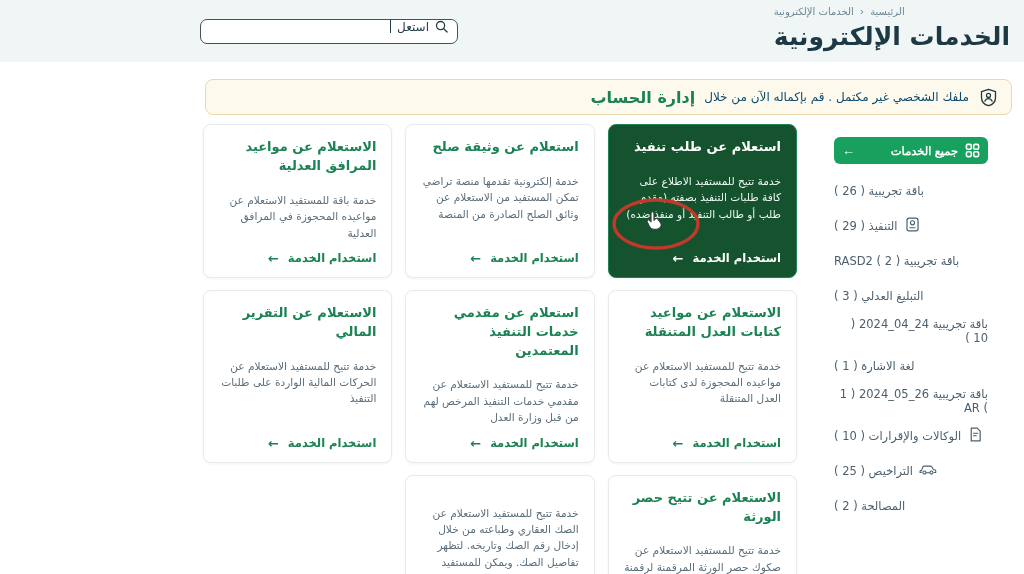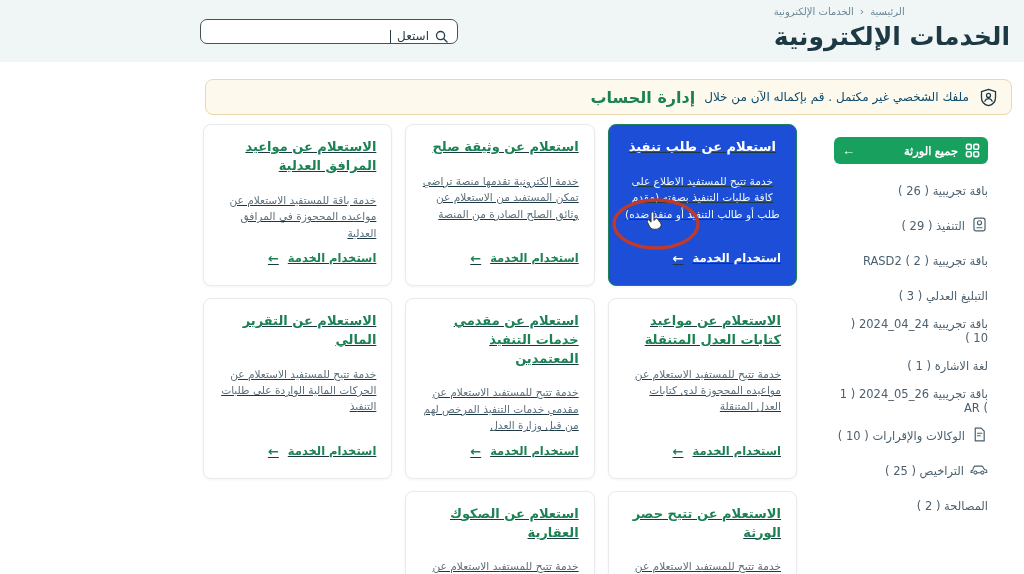--- a/index.html
+++ b/index.html
@@ -11,56 +11,56 @@
 
   
   .topbar { position:absolute; top:0; right:0; width:1024px; height:62px; background:#f0f5f5; }
   .title-block { position:absolute; top:5px; right:14px; text-align:right; }
   .breadcrumb { font-size:10px; color:#6b8793; display:flex; gap:6px; justify-content:flex-end; align-items:center; }
   .breadcrumb .sep { font-size:11px; color:#6b8793; }
   .page-title { margin-top:4px; font-size:25px; font-weight:bold; color:#1d3944; }
 
   .search-box { position:absolute; top:19px; left:200px; width:258px; height:25px;
     background:#fff; border:1.4px solid #45525a; border-radius:7px;
-    display:flex; align-items:flex-end; gap:6px; padding:0 9px; direction:rtl; }
+    display:flex; align-items:flex-start; gap:6px; padding:0 9px; direction:rtl; }
   .search-box svg { flex:0 0 auto; }
   .search-text { font-size:12px; color:#233c48; }
   .caret { width:1px; height:13px; background:#233c48; display:inline-block; }
 
   
   .banner { position:absolute; top:79px; left:205px; width:807px; height:36px;
     background:#fdf9ec; border:1px solid #ead9ae; border-radius:8px;
     display:flex; align-items:center; gap:9px; padding:0 12px; }
   .banner-text { font-size:12px; color:#0c4a6e; }
   .banner-link { font-size:16px; color:#1b8254; font-weight:bold; cursor:pointer; }
 
   
   .sidebar { position:absolute; top:137px; right:36px; width:154px; }
   .all-services { width:154px; height:27px; background:#18a05e; border:none; border-radius:6px;
     color:#fff; display:flex; align-items:center; gap:7px; padding:0 8px; cursor:pointer; }
   .all-services .lbl { font-size:11.5px; font-weight:bold; flex:1; text-align:right; }
   .all-services .arr { font-size:13px; }
   .side-list { list-style:none; margin-top:9px; }
-  .side-list li { height:35px; display:flex; align-items:center; justify-content:flex-start;
+  .side-list li { height:35px; display:flex; align-items:center; justify-content:flex-end;
     gap:6px; font-size:11.5px; color:#4a5f6d; cursor:pointer; }
   .side-list li svg { flex:0 0 auto; }
 
   
   .cards { position:absolute; top:124px; left:203px; width:594px;
     display:grid; grid-template-columns:repeat(3,1fr); gap:12px 13px;
     grid-auto-rows:minmax(123px,auto); direction:rtl; }
   .card { background:#fff; border:1px solid #e7ebed; border-radius:8px;
-    box-shadow:0 1px 3px rgba(20,40,50,.05); padding:13px 15px 19px;
-    display:flex; flex-direction:column; text-align:right;text-decoration:underline; }
+    box-shadow:0 1px 3px rgba(20,40,50,.05); padding:13px 15px 11px;
+    display:flex; flex-direction:column; text-align:right; }
   .card-title { font-size:13px; font-weight:bold; color:#1b8254; line-height:1.45; }
   .card-desc { margin-top:16px; font-size:10.6px; color:#5a6e7a; line-height:1.55; }
   .card-action { margin-top:auto; padding-top:10px; display:flex; align-items:center; gap:9px;
     font-size:11.5px; font-weight:bold; color:#1b8254; cursor:pointer; }
   .card-action .arr { font-size:13px; }
-  .card.featured { background:#1d4ed8; border-color:#1f8254;text-align:center; }
+  .card.featured { background:#14532d; border-color:#1f8254; }
   .card.featured .card-title { color:#ffffff; }
   .card.featured .card-desc { color:#eef6f1; }
   .card.featured .card-action { color:#ffffff; }
 
   
   .annotation { position:absolute; top:196px; left:610px; width:92px; height:56px; pointer-events:none; }
 </style>
 </head>
 <body>
 
@@ -95,21 +95,21 @@
 </div>
 
 <div class="sidebar">
   <button class="all-services">
     <svg width="15" height="15" viewBox="0 0 16 16">
       <rect x="1.5" y="1.5" width="5.2" height="5.2" rx="1.4" fill="none" stroke="#fff" stroke-width="1.7"></rect>
       <rect x="9.3" y="1.5" width="5.2" height="5.2" rx="1.4" fill="none" stroke="#fff" stroke-width="1.7"></rect>
       <rect x="1.5" y="9.3" width="5.2" height="5.2" rx="1.4" fill="none" stroke="#fff" stroke-width="1.7"></rect>
       <rect x="9.3" y="9.3" width="5.2" height="5.2" rx="1.4" fill="none" stroke="#fff" stroke-width="1.7"></rect>
     </svg>
-    <span class="lbl">جميع الورثة</span>
+    <span class="lbl">جميع الخدمات</span>
     <span class="arr">←</span>
   </button>
 
   <ul class="side-list" id="side-list">
       <li>
         <span>باقة تجريبية ( 26 )</span>
       </li>
       <li>
         <span><svg width="17" height="17" viewBox="0 0 20 20">
             <rect x="3.5" y="2.5" width="13" height="15" rx="2.5" fill="none" stroke="#4a5f6d" stroke-width="1.4"></rect>
@@ -204,21 +204,20 @@
       <div class="card-action">
         <span>استخدام الخدمة</span>
         <span class="arr">←</span>
       </div>
     </div>
     <div class="card">
       <div class="card-title">الاستعلام عن تتيح حصر الورثة</div>
       <div class="card-desc">خدمة تتيح للمستفيد الاستعلام عن صكوك حصر الورثة المرقمنة لرقمنة صك حصر الورثة. يرجى تقديم طلب عبر خدمة رقمنة صك حصر الورثة</div>
     </div>
     <div class="card">
-      <div class="card-title">استعلام عن الصكوك العقارية</div>
       <div class="card-desc">خدمة تتيح للمستفيد الاستعلام عن الصك العقاري وطباعته من خلال إدخال رقم الصك وتاريخه. لتظهر تفاصيل الصك. ويمكن للمستفيد طباعة الصك</div>
     </div>
   </div>
 
 <div class="annotation">
   <svg width="92" height="56" viewBox="0 0 92 56">
     <ellipse cx="46" cy="28" rx="42" ry="24" fill="none" stroke="#bf3a2b" stroke-width="3.4"></ellipse>
     <g transform="translate(34,14) scale(0.85)">
       <path d="M10 2c1 0 1.7.7 1.7 1.7v8.5l1.9-2c.7-.7 1.8-.6 2.4.2l3.2 4.3c1.5 2 1.1 4.8-.8 6.4-1.2 1-2.7 1.6-4.3 1.6h-2.3c-2.3 0-4.4-1.3-5.4-3.4l-2.6-5.4c-.4-.9 0-1.9.9-2.2.6-.2 1.3-.1 1.8.4l1.8 1.8V3.7C8.3 2.7 9 2 10 2z" fill="#ffffff" stroke="#3a3a3a" stroke-width="1.2" stroke-linejoin="round"></path>
     </g>

